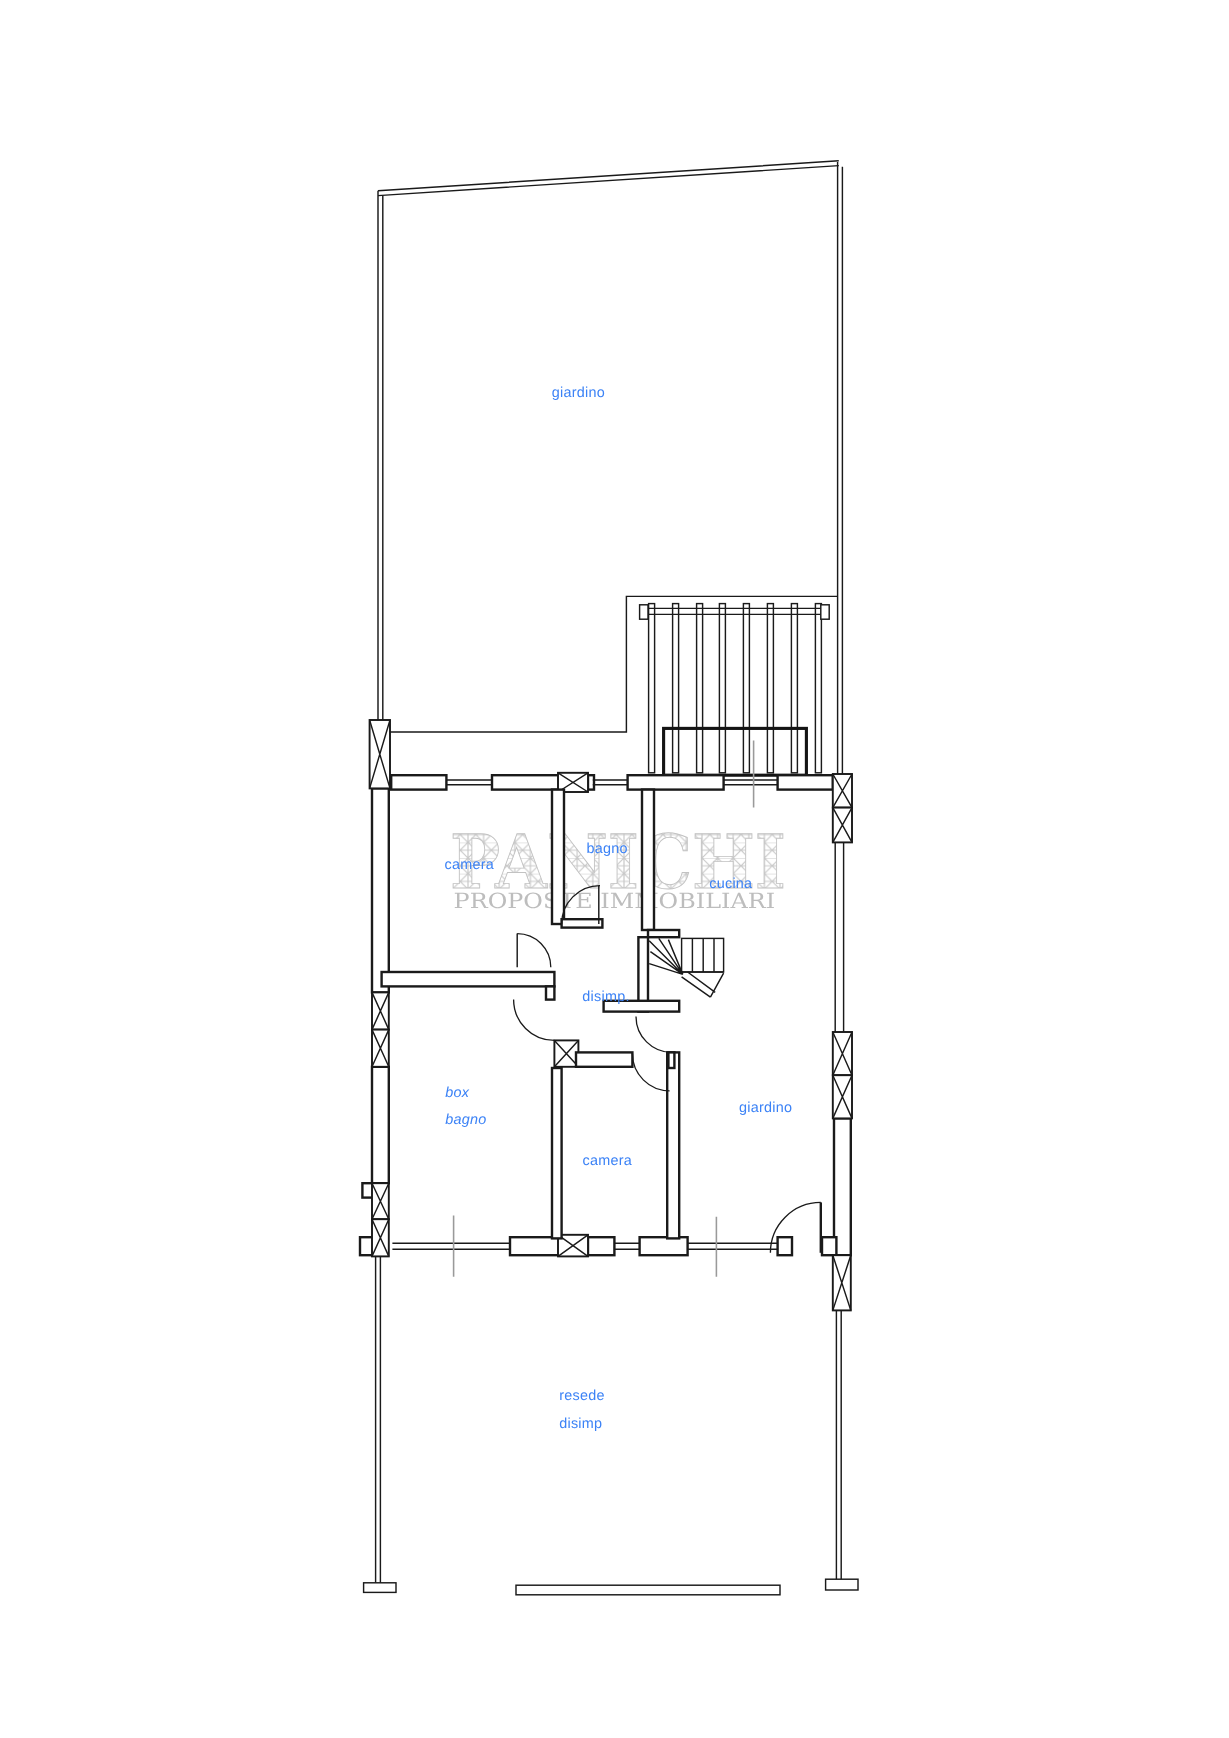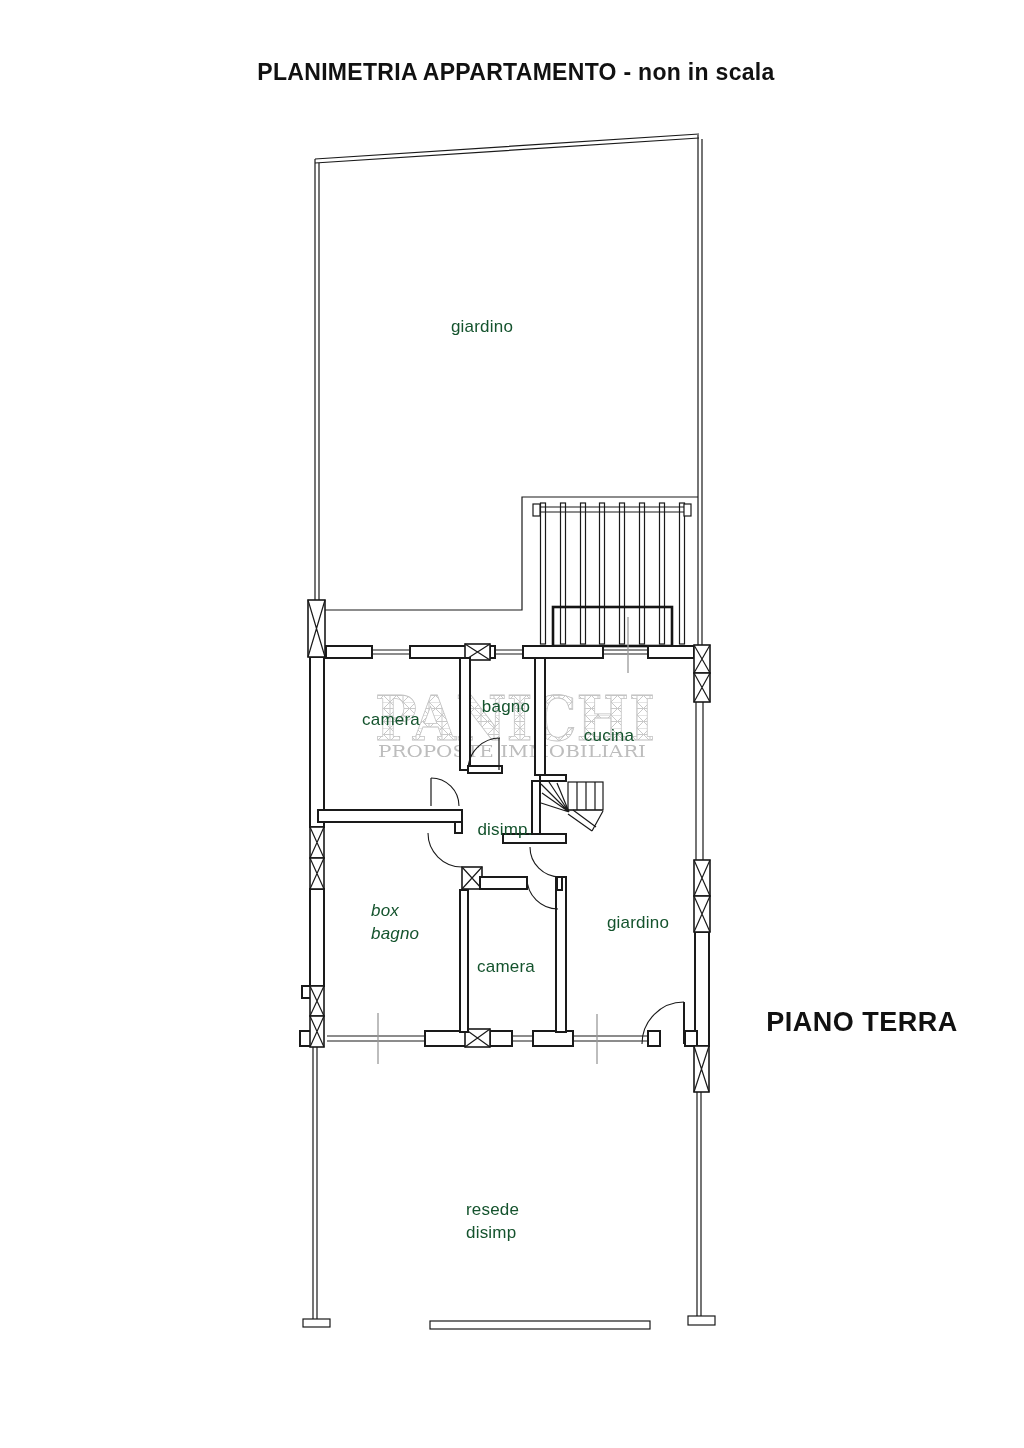--- a/index.html
+++ b/index.html
@@ -1,19 +1,19 @@
 <!DOCTYPE html>
 <html><head>
 <meta charset="utf-8">
 <style>
   html,body{margin:0;padding:0;background:#ffffff;}
   .stage{position:relative;width:1024px;height:1448px;background:#fff;overflow:hidden;
          font-family:"Liberation Sans", sans-serif;color:#111;}
   .stage svg{position:absolute;left:0;top:0;}
-  .lbl{position:absolute;transform:translate(-50%,-50%);font-size:17px;color:#14532d;
+  .lbl{position:absolute;transform:translate(-50%,-50%);font-size:12px;color:#3b82f6;
        white-space:nowrap;letter-spacing:0.2px;}
   .lbl.multiline{transform:none;line-height:23px;white-space:normal;}
   .title{position:absolute;left:516px;top:72px;transform:translate(-50%,-50%);
          font-size:23px;font-weight:bold;letter-spacing:0.3px;white-space:nowrap;}
   .floor{position:absolute;left:862px;top:1022px;transform:translate(-50%,-50%);
          font-size:27px;font-weight:bold;letter-spacing:0.5px;white-space:nowrap;}
   
   .w{fill:#fff;stroke:#1a1a1a;stroke-width:2;}
   .x{fill:#fff;stroke:#1a1a1a;stroke-width:1.6;}
   .t{fill:none;stroke:#1a1a1a;stroke-width:1.2;}
@@ -159,41 +159,39 @@
     </g>
 
     <g>
       <path class="t" d="M313,1047 V1320 M317,1047 V1320 M697,1092 V1318 M701,1092 V1318"></path>
       <rect class="tf" x="303" y="1319" width="27" height="8"></rect>
       <rect class="tf" x="688" y="1316" width="27" height="9"></rect>
       <rect class="tf" x="430" y="1321" width="220" height="8"></rect>
     </g>
   </svg>
 
-  <div class="title">PLANIMETRIA APPARTAMENTO - non in scala</div>
 
   <div class="lbl" style="left:482px;top:327px;">giardino</div>
 
   <div class="lbl" style="left:391px;top:720px;">camera</div>
 
   <div class="lbl" style="left:506px;top:707px;">bagno</div>
 
   <div class="lbl" style="left:609px;top:736px;">cucina</div>
 
   <div class="lbl" style="left:505px;top:830px;">disimp.</div>
 
   <div class="lbl multiline" style="left:371px;top:899px;font-style:italic;">
     <div>box</div>
     <div>bagno</div>
   </div>
 
   <div class="lbl" style="left:506px;top:967px;">camera</div>
 
   <div class="lbl" style="left:638px;top:923px;">giardino</div>
 
-  <div class="floor">PIANO TERRA</div>
 
-  <div class="lbl multiline" style="left:466px;top:1152px;margin-top:46px;">
+  <div class="lbl multiline" style="left:466px;top:1152px;">
     <div>resede</div>
     <div>disimp</div>
   </div>
 
 </div>
 
 </body></html>

